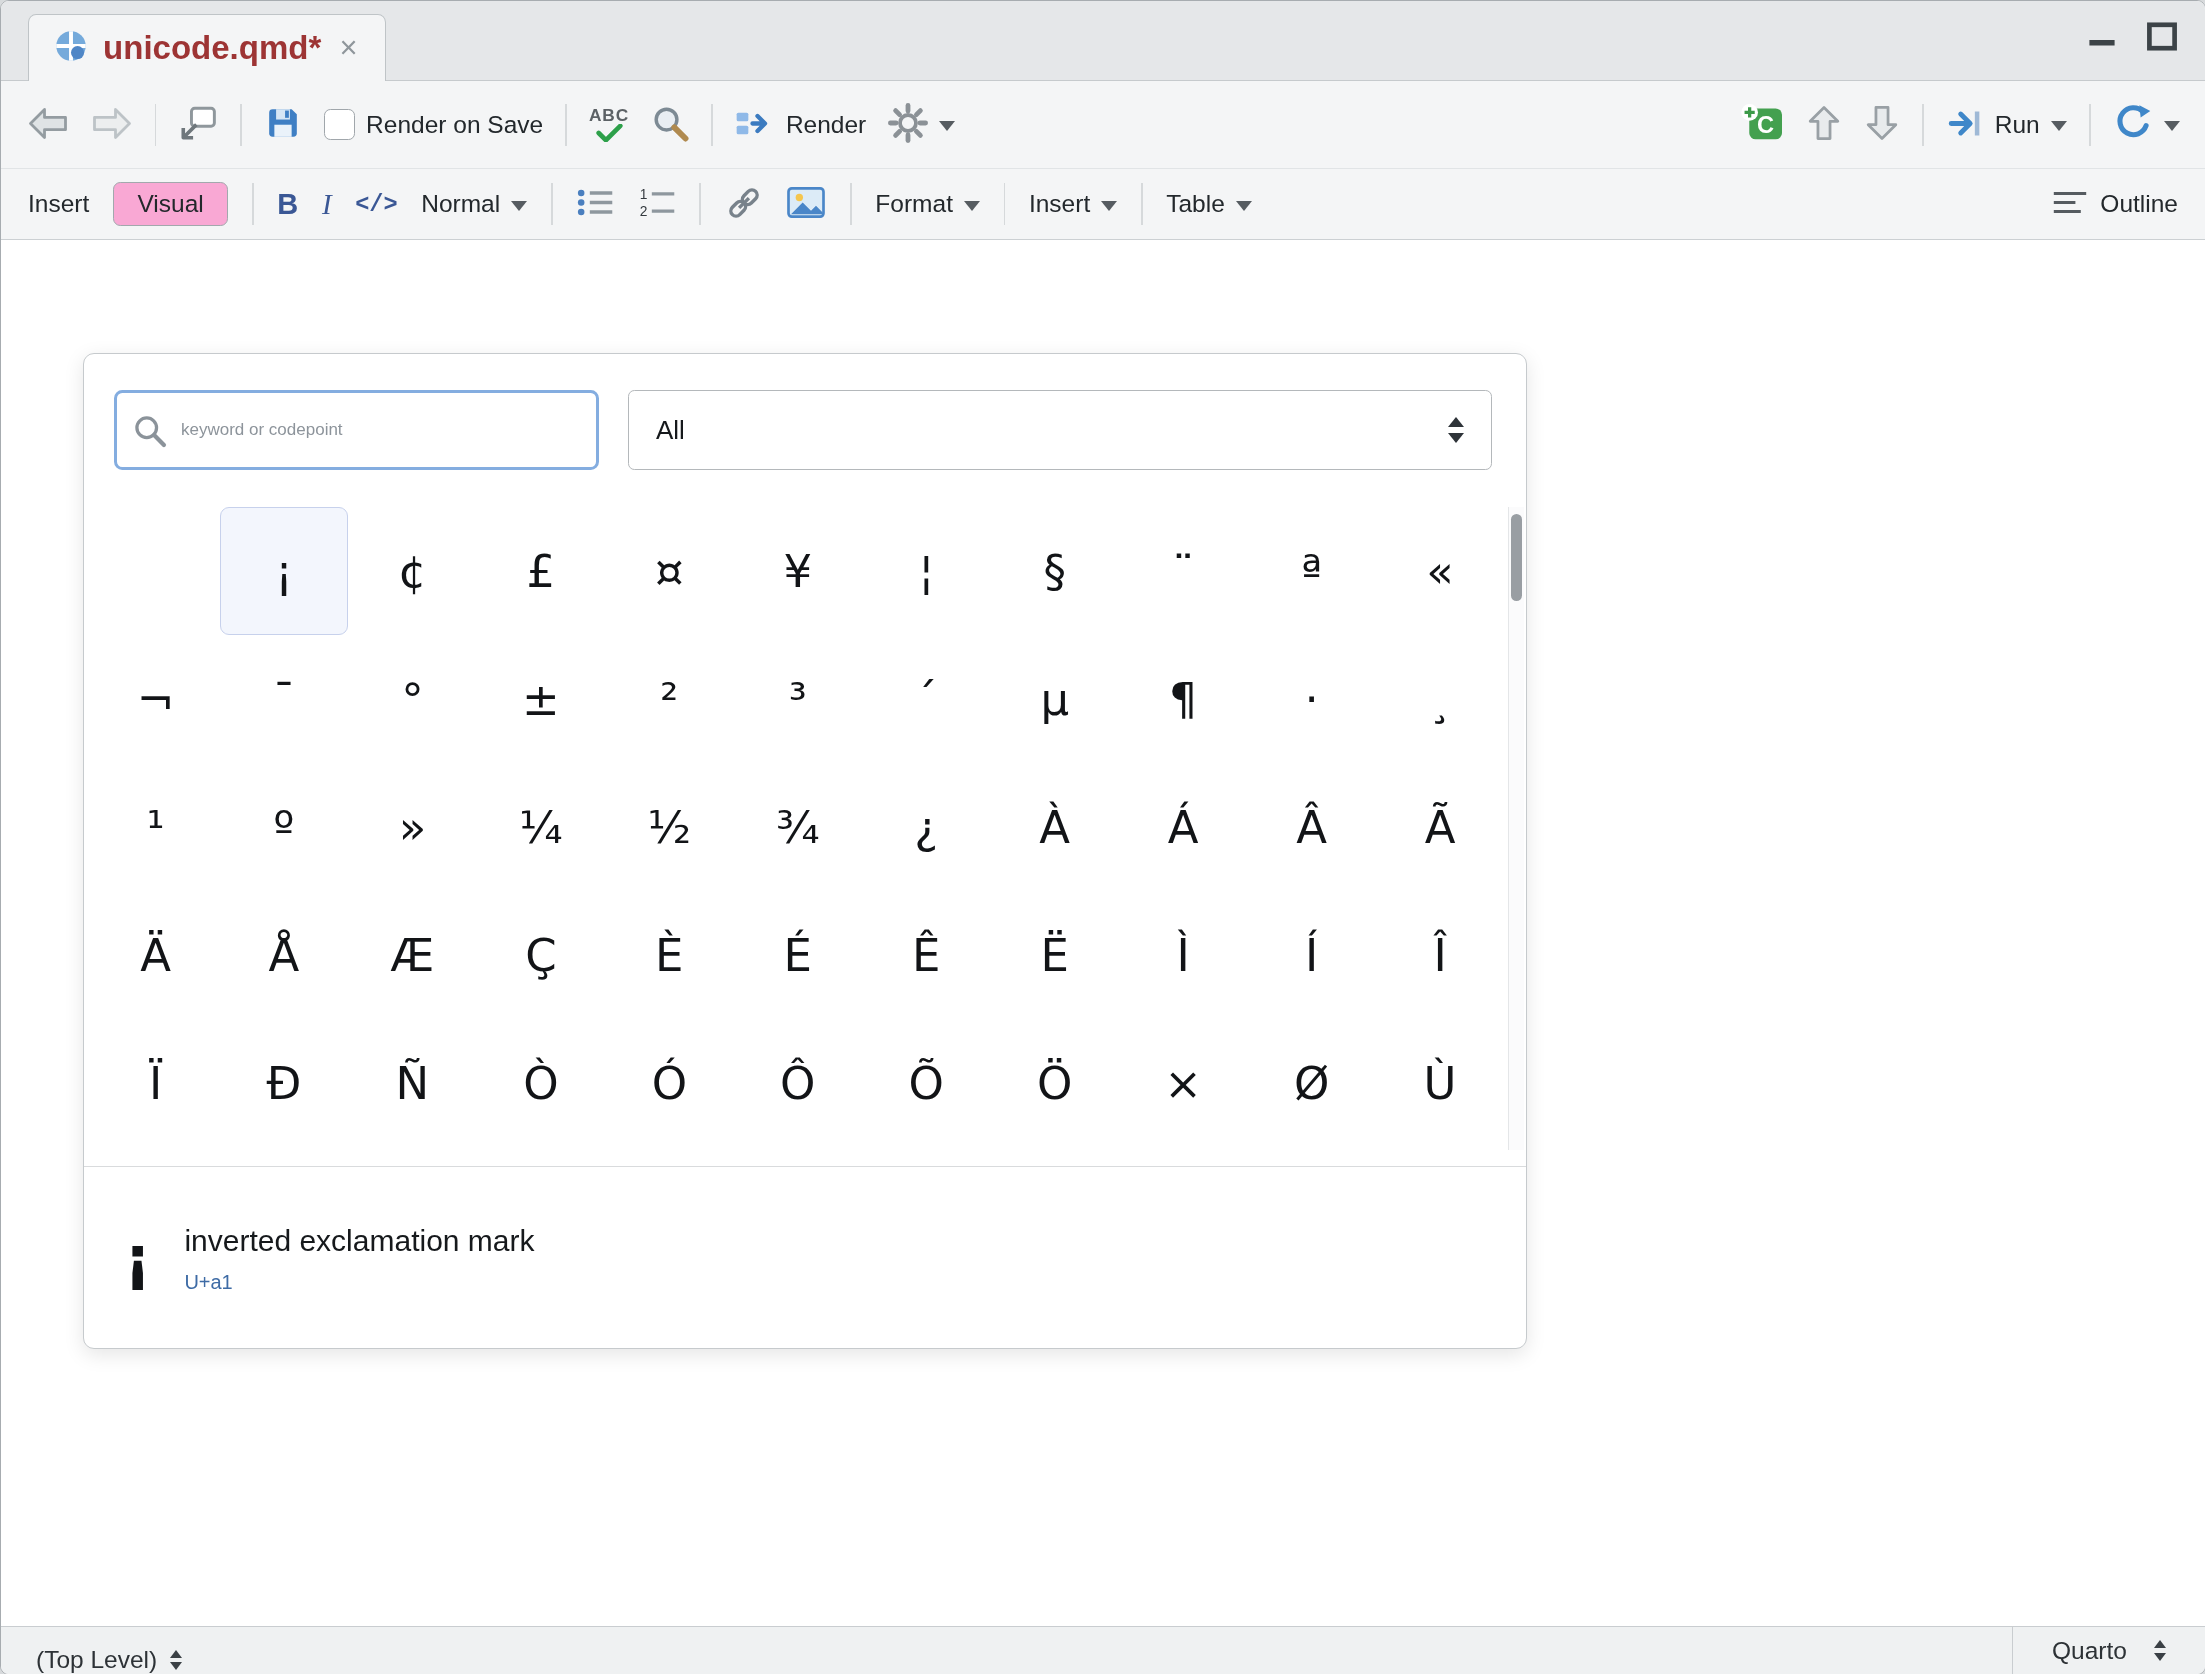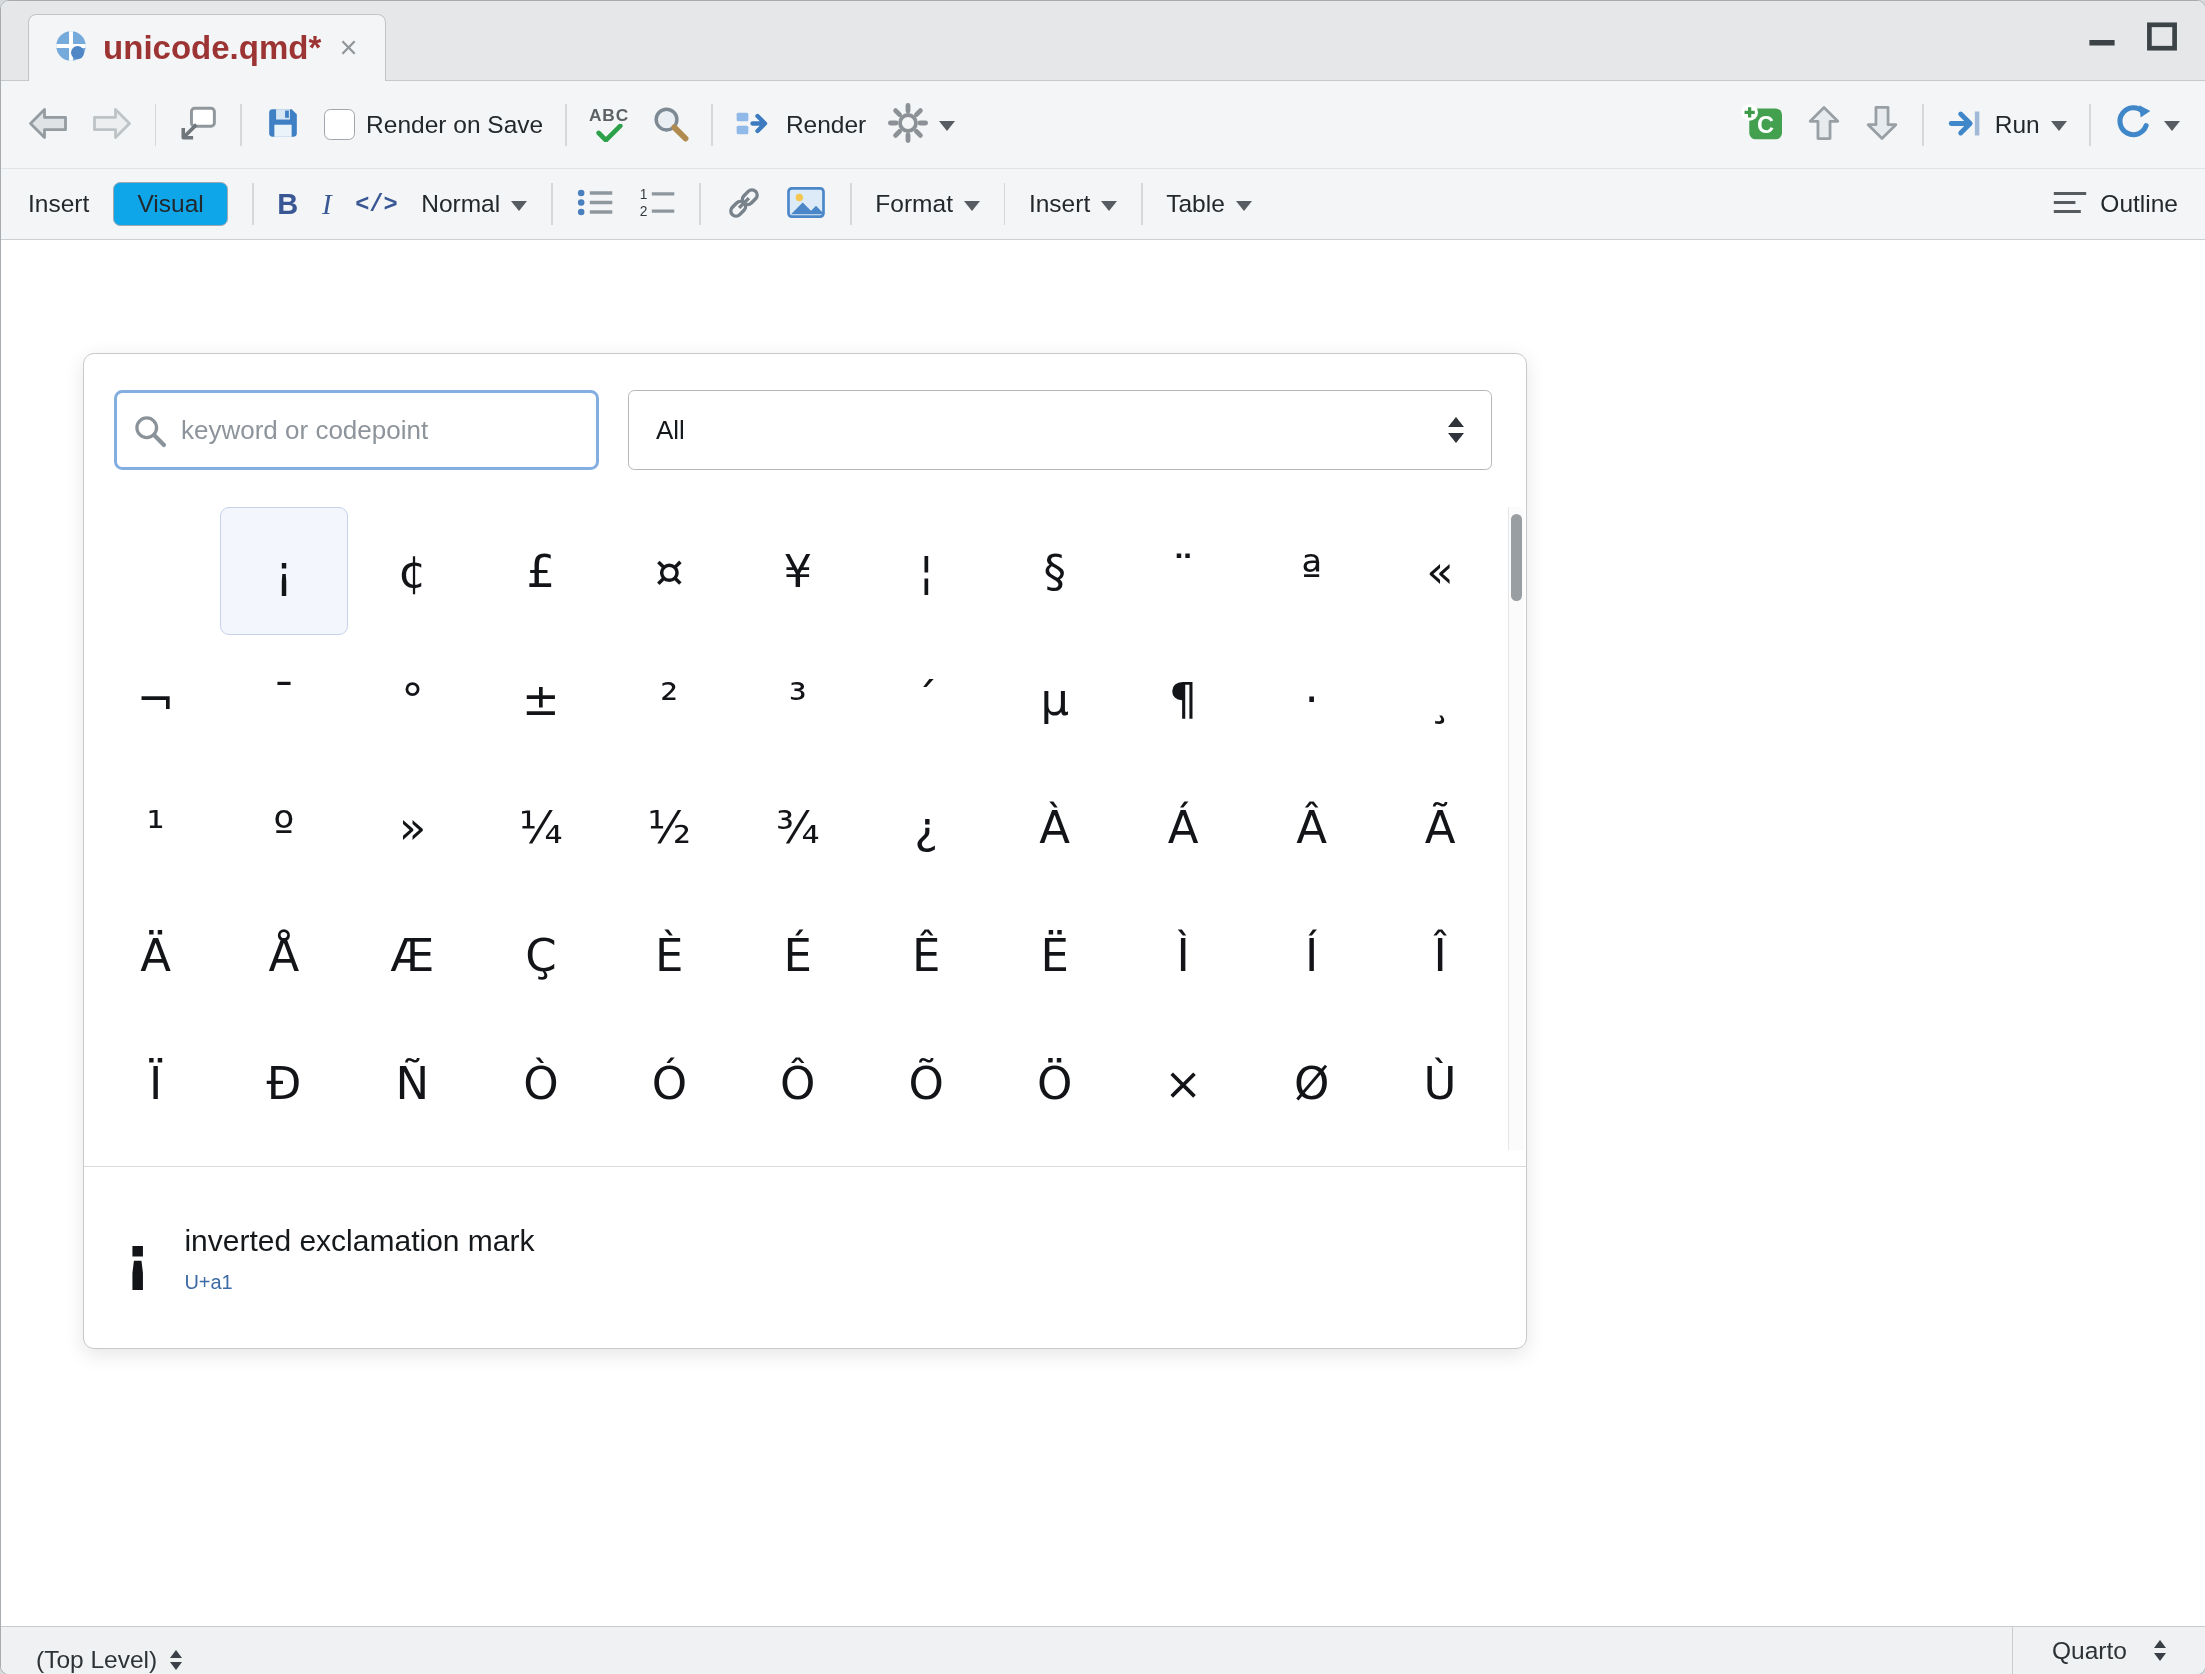--- a/index.html
+++ b/index.html
@@ -26,38 +26,38 @@
   .sep { width:1.8px; height:42px; background:#d6d9db; flex:0 0 auto; }
   .tb-right { margin-left:auto; display:flex; align-items:center; gap:22px; }
   .fb-right { margin-left:auto; display:flex; align-items:center; gap:12.7px; }
   .tb-label { font-size:24.5px; color:#23282c; white-space:nowrap; }
   .btn-group { display:flex; align-items:center; gap:11px; }
   .caret { width:0; height:0; border-left:8.2px solid transparent; border-right:8.2px solid transparent;
            border-top:10px solid #565c61; margin-top:3.6px; }
   .checkbox { width:31px; height:31px; border:1.8px solid #a0a6ab; border-radius:6.4px; background:#fff; }
   .abc { display:flex; flex-direction:column; align-items:center; line-height:1; }
   .abc-t { font-size:17.3px; font-weight:bold; color:#5c6165; letter-spacing:0.9px; }
-  .visual-btn { padding:7.3px 23.6px; background:#0ea5e9; border:1.8px solid #a2a8ad; border-radius:7.3px;
+  .visual-btn { padding:7.3px 23.6px; background:#f9a8d4; border:1.8px solid #a2a8ad; border-radius:7.3px;
                 font-size:24.5px; color:#23282c; }
   .bold-t { font-size:29px; font-weight:800; color:#3a5795; }
   .italic-t { font-size:29px; font-style:italic; font-family:"Liberation Serif", serif; color:#3a5795; }
   .code-t { font-size:23.6px; font-weight:bold; font-family:"Liberation Mono", monospace; color:#3a5795; }
 
   
   .editor { flex:1 1 auto; background:#ffffff; position:relative; }
 
   
   .popup { position:absolute; left:82px; top:113px; width:1444px; height:996px;
            background:#fff; border:1.8px solid #c6cacd; border-radius:11px;
            box-shadow:0 5.5px 20px rgba(0,0,0,0.10); }
   .search-wrap { position:absolute; left:30px; top:36px; width:485px; height:80px;
                  border:3.6px solid #84ade0; border-radius:8.2px; background:#fff;
                  display:flex; align-items:center; }
   .search-wrap input { border:none; outline:none; width:100%; height:100%; border-radius:4.5px;
-                       padding:0 18px 0 64px; font-size:26px; color:#23282c;
+                       padding:0 18px 0 64px; font-size:17px; color:#23282c;
                        font-family:"Liberation Sans", sans-serif; background:transparent; }
   .search-wrap input::placeholder { color:#8d949b; }
   .search-glass { position:absolute; left:14.5px; top:20px; }
   .cat-select { position:absolute; left:544px; top:36px; width:864px; height:80px;
                 border:1.8px solid #b4b8bb; border-radius:6.4px; background:#fff;
                 display:flex; align-items:center; padding:0 27px; }
   .cat-select .val { font-size:26px; color:#16191c; }
   .updown { margin-left:auto; display:flex; flex-direction:column; gap:6.4px; align-items:center; }
   .updown .u { width:0;height:0;border-left:8.2px solid transparent;border-right:8.2px solid transparent;border-bottom:10px solid #2e3439; }
   .updown .d { width:0;height:0;border-left:8.2px solid transparent;border-right:8.2px solid transparent;border-top:10px solid #2e3439; }

